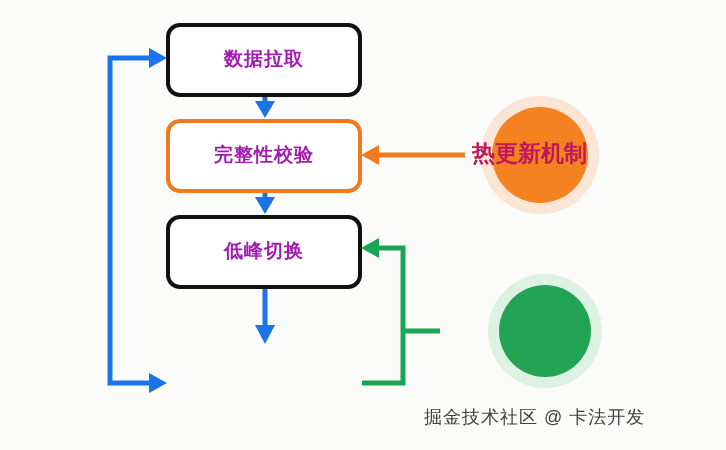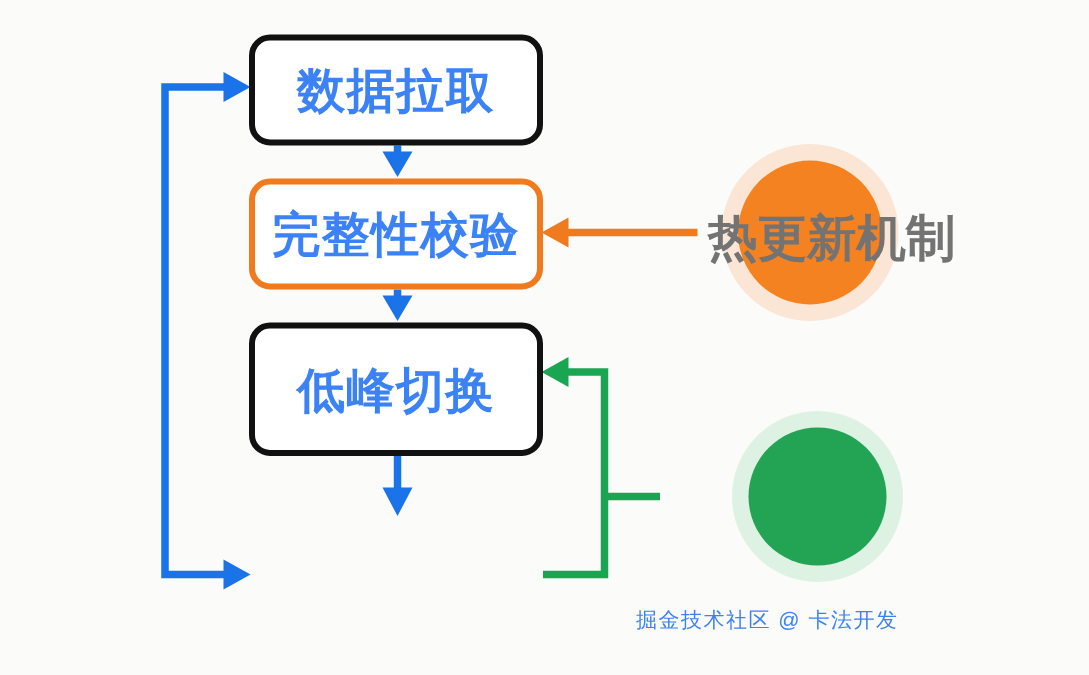--- a/index.html
+++ b/index.html
@@ -37,31 +37,31 @@
     display: flex;
     align-items: center;
     justify-content: center;
     z-index: 4;
   }
   .node-box.accent-orange {
     border-color: #f07a1e;
     border-width: 4px;
   }
   .node-label {
-    font-size: 32px;
+    font-size: 19px;
     font-weight: bold;
-    color: #3b82f6;
+    color: #a21caf;
     letter-spacing: 1px;
     line-height: 1;
     white-space: nowrap;
-    font-family: Liberation Serif, serif;
+    font-family: Liberation Mono, monospace;
   }
   #node-fetch   { left: 166px; top: 23px;  width: 196px; height: 74px; }
   #node-verify  { left: 166px; top: 119px; width: 196px; height: 74px; }
-  #node-switch  { left: 166px; top: 215px; width: 196px; height: 89px; }
+  #node-switch  { left: 166px; top: 215px; width: 196px; height: 74px; }
   #node-reuse   { left: 166px; top: 345px; width: 196px; height: 72px; }
 
   .badge {
     position: absolute;
     border-radius: 50%;
     z-index: 2;
   }
   .badge-halo {
     position: absolute;
     border-radius: 50%;
@@ -79,38 +79,38 @@
     left: 488px; top: 274px; width: 114px; height: 114px;
     background: #ddf2e2;
   }
   #badge-sdk {
     left: 499px; top: 285px; width: 92px; height: 92px;
     background: #23a455;
   }
 
   .badge-text {
     position: absolute;
-    font-size: 33px;
+    font-size: 23px;
     font-weight: bold;
-    color: #737373;
+    color: #be185d;
     white-space: nowrap;
     line-height: 1;
     z-index: 6;
     letter-spacing: 0px;
     font-family: "Liberation Sans", "DejaVu Sans", sans-serif;
   }
   #label-hotupdate { left: 472px; top: 142px; }
   #label-sdk       { left: 441px; top: 318px; }
 
   #watermark {
     position: absolute;
     left: 424px;
     top: 405px;
-    font-size: 14px;
-    color: #3b82f6;
+    font-size: 18px;
+    color: #404040;
     letter-spacing: 1px;
     white-space: nowrap;
     z-index: 7;
     font-family: "Liberation Sans", "DejaVu Sans", sans-serif;
   }
 </style>
 </head>
 <body>
 
 <div id="diagram-root">

